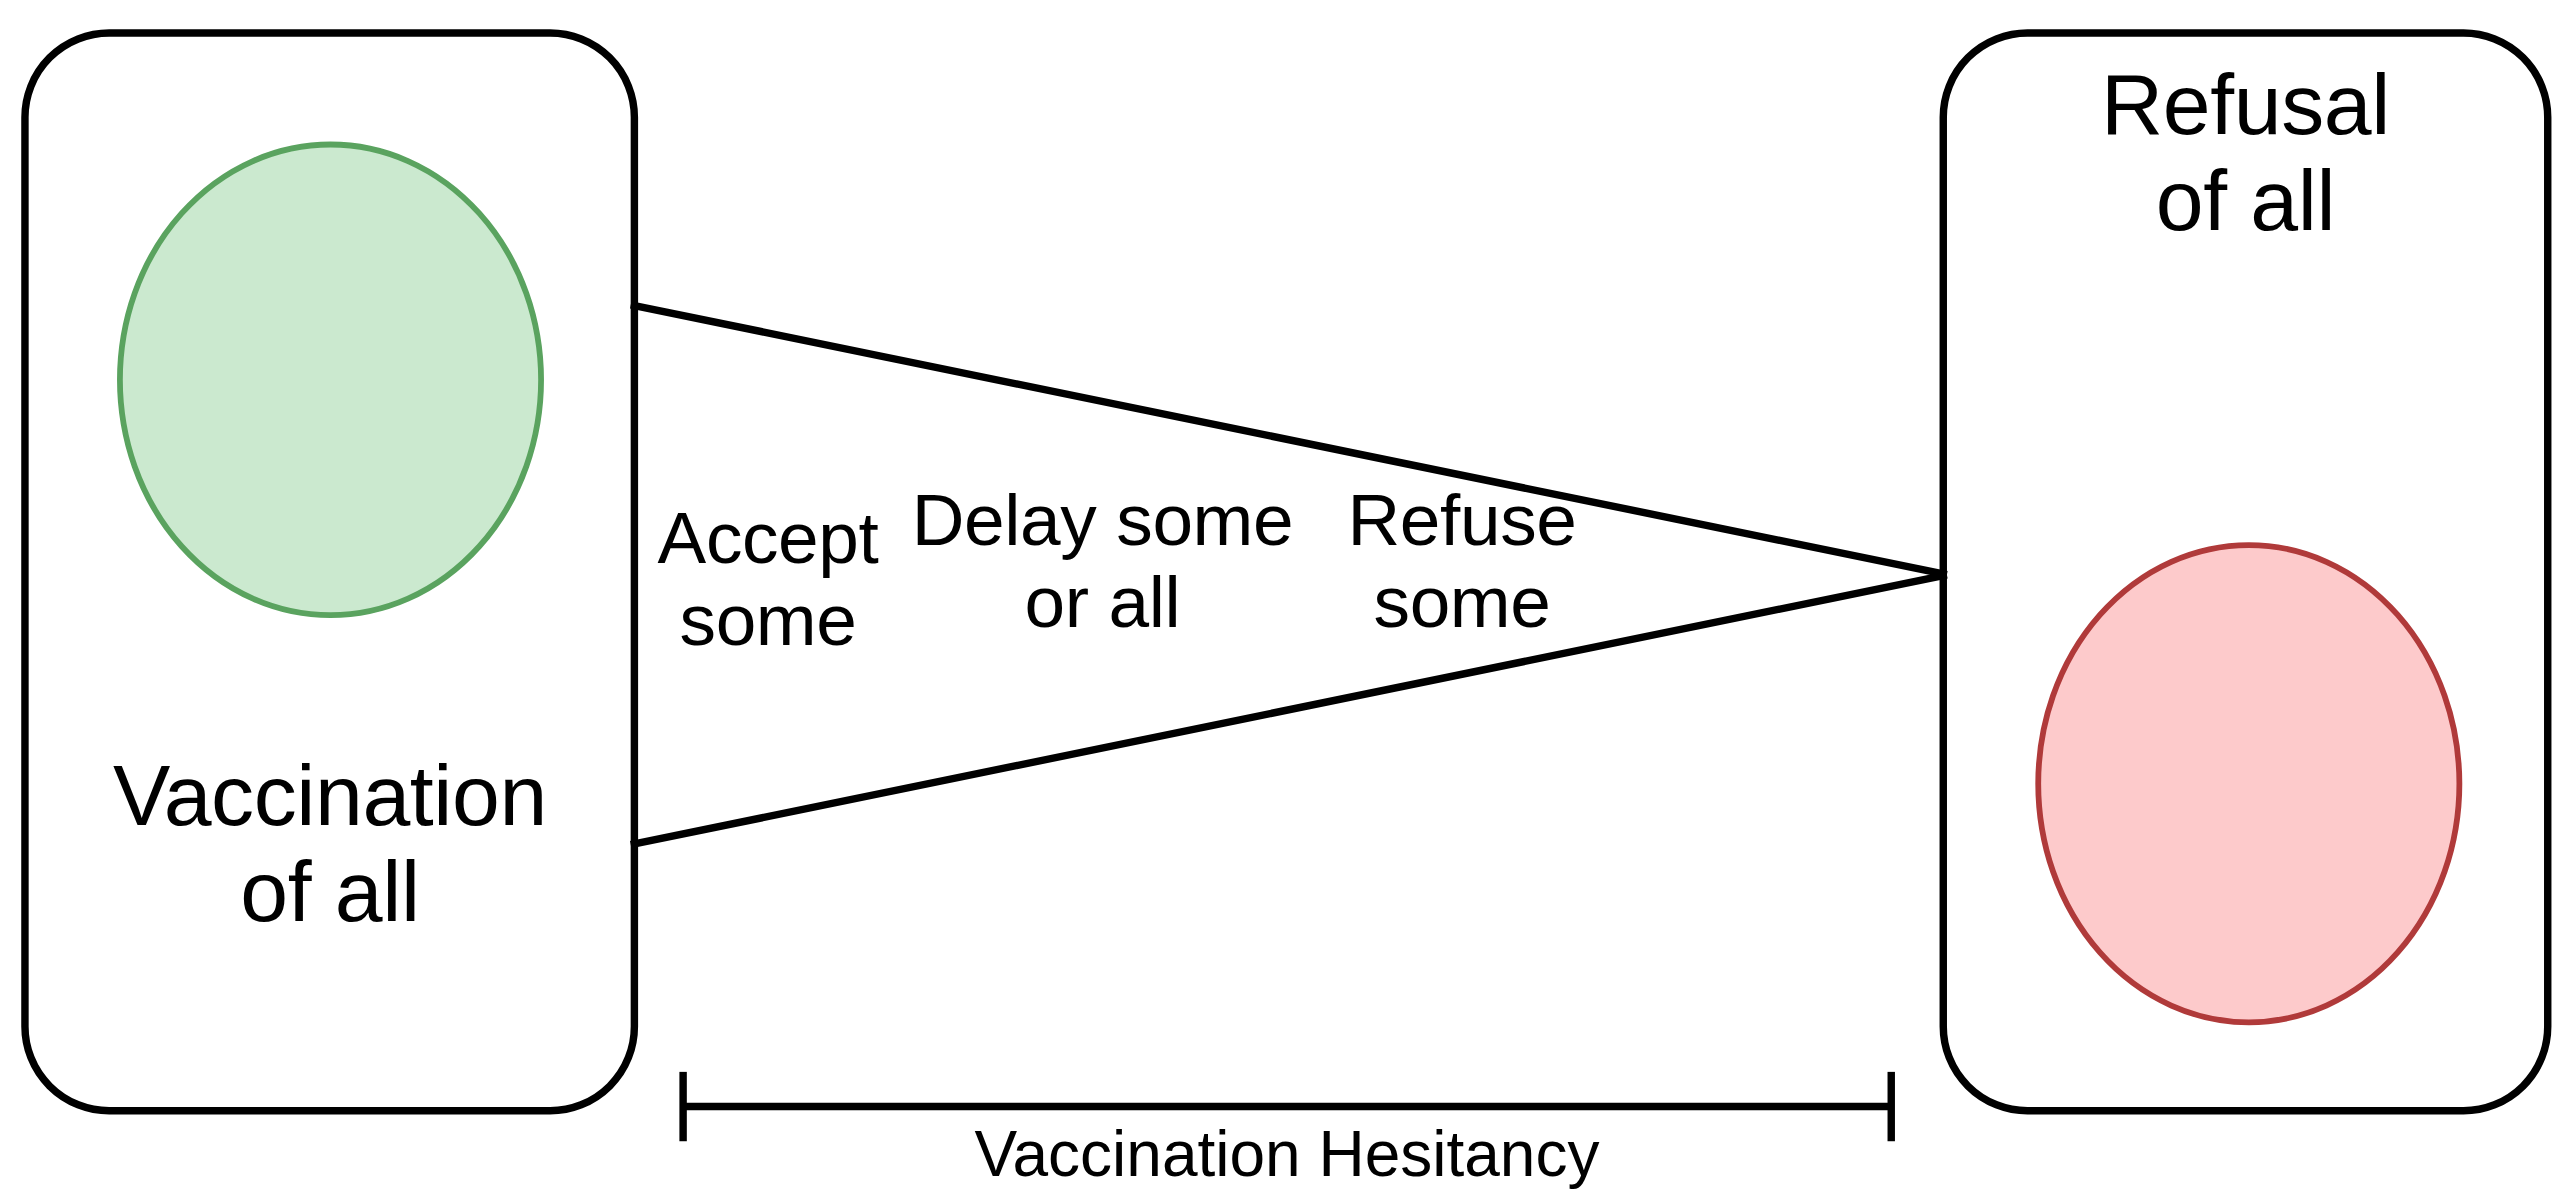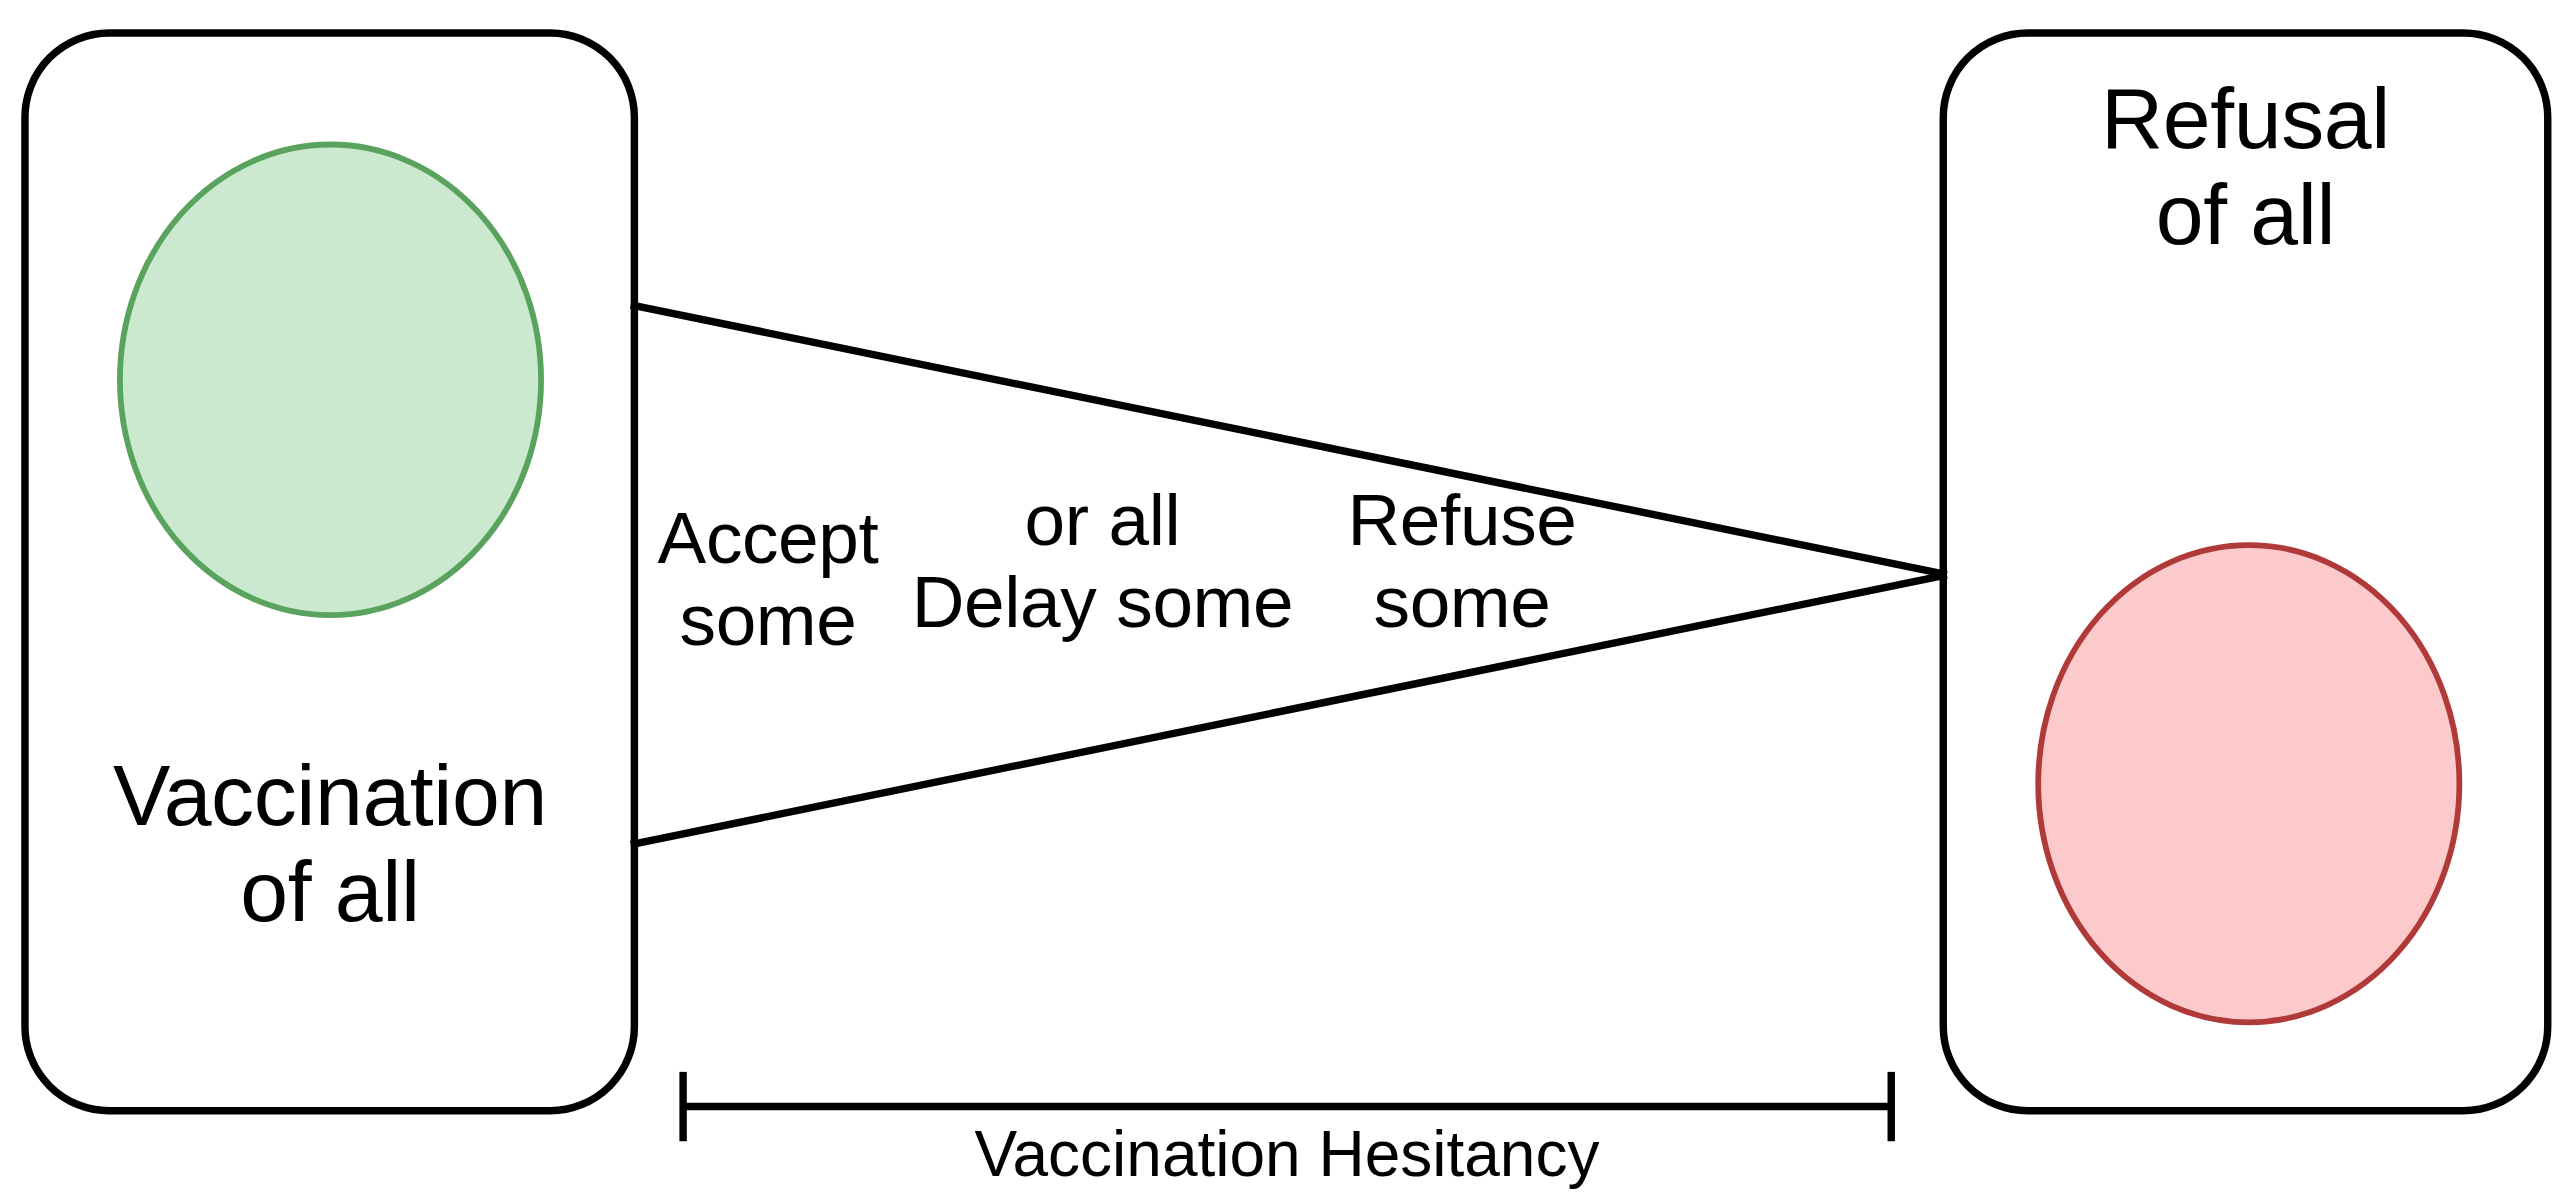--- a/index.html
+++ b/index.html
@@ -51,21 +51,21 @@
   }
   
   #left-box-caption {
     left: 25px;
     top: 747px;
     width: 610px;
   }
   
   #right-box-caption {
     left: 1943px;
-    top: 70px;
+    top: 56px;
     width: 605px;
   }
   
   #label-accept-some  { left: 636px;  top: 497px; width: 264px; }
   #label-delay-some   { left: 900px; top: 479px; width: 405px; }
   #label-refuse-some  { left: 1305px; top: 479px; width: 314px; }
   
   #hesitancy-caption  { left: 681px;  top: 1119px; width: 1212px; }
   .line2 { display: block; }
 </style>
@@ -102,22 +102,22 @@
     <span class="line2">Refusal</span>
     <span class="line2">of all</span>
   </div>
 
   <div class="txt mid-label" id="label-accept-some">
     <span class="line2">Accept</span>
     <span class="line2">some</span>
   </div>
 
   <div class="txt mid-label" id="label-delay-some">
+    <span class="line2">Delay some</span>
     <span class="line2">or all</span>
-    <span class="line2">Delay some</span>
   </div>
 
   <div class="txt mid-label" id="label-refuse-some">
     <span class="line2">Refuse</span>
     <span class="line2">some</span>
   </div>
 
   <div class="txt axis-label" id="hesitancy-caption">Vaccination Hesitancy</div>
 
 </div>

